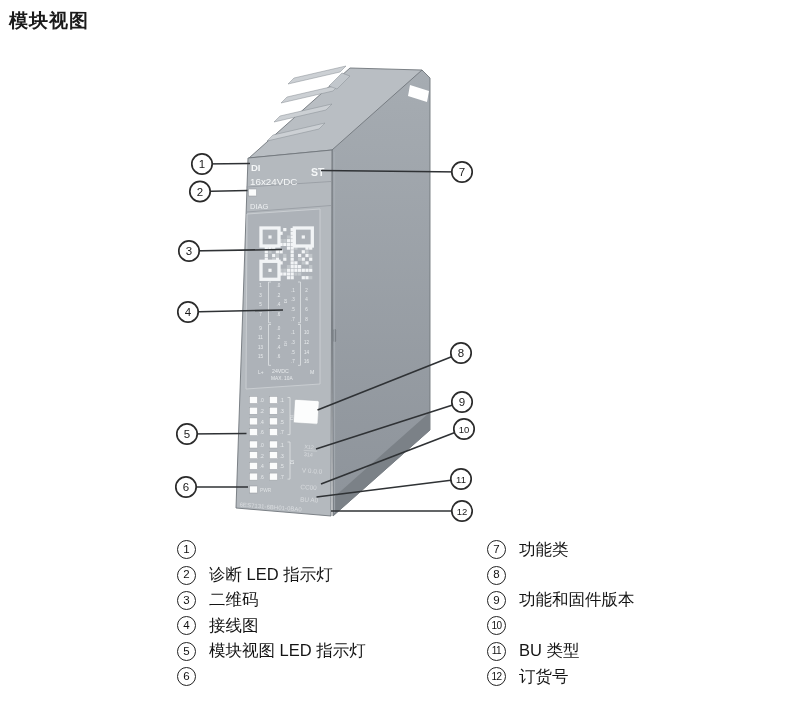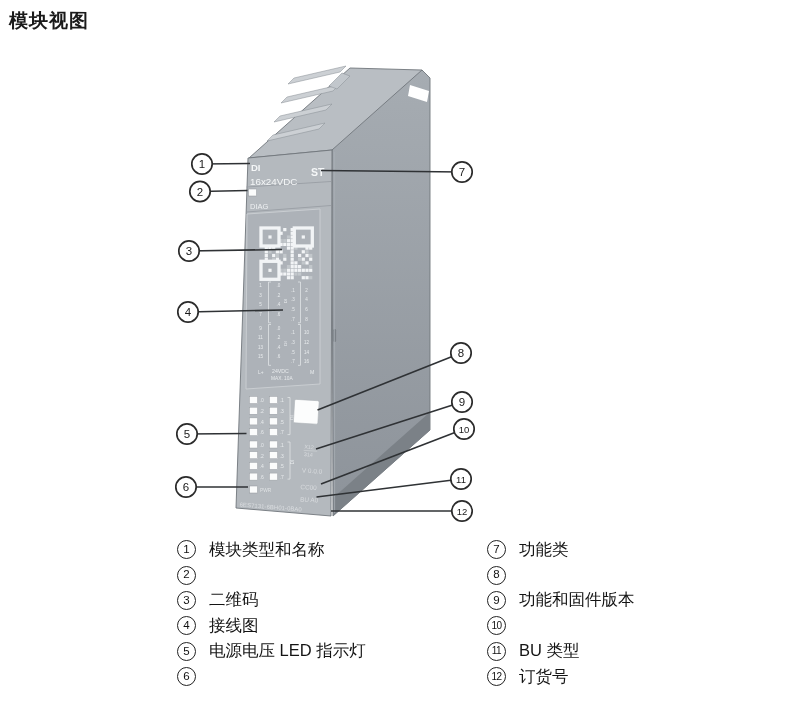--- a/index.html
+++ b/index.html
@@ -288,36 +288,36 @@
         <text x="461" y="479" font-size="9.5" fill="#1a1a1a" text-anchor="middle" dy="0.37em">11</text>
         <line x1="331" y1="511" x2="462" y2="511" stroke="#2f3235" stroke-width="1.6"></line>
         <circle cx="462" cy="511" r="10.2" fill="#ffffff" stroke="#2b2b2b" stroke-width="1.7"></circle>
         <text x="462" y="511" font-size="9.5" fill="#1a1a1a" text-anchor="middle" dy="0.37em">12</text>
       </g>
   </svg>
 
   <div class="legend-col" id="legend-left">
       <div class="legend-row">
         <span class="cnum">1</span>
-        <span>模块类型和名称</span>
       </div>
       <div class="legend-row">
         <span class="cnum">2</span>
+        <span>诊断 LED 指示灯</span>
       </div>
       <div class="legend-row">
         <span class="cnum">3</span>
         <span>二维码</span>
       </div>
       <div class="legend-row">
         <span class="cnum">4</span>
         <span>接线图</span>
       </div>
       <div class="legend-row">
         <span class="cnum">5</span>
-        <span>电源电压 LED 指示灯</span>
+        <span>模块视图 LED 指示灯</span>
       </div>
       <div class="legend-row">
         <span class="cnum">6</span>
       </div>
     </div>
   <div class="legend-col" id="legend-right">
       <div class="legend-row">
         <span class="cnum">7</span>
         <span>功能类</span>
       </div>

